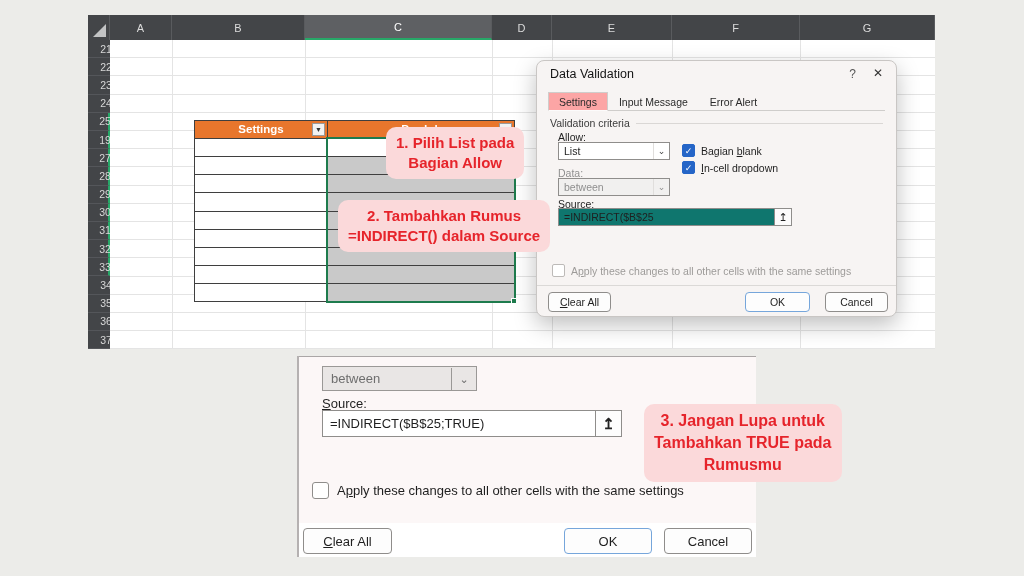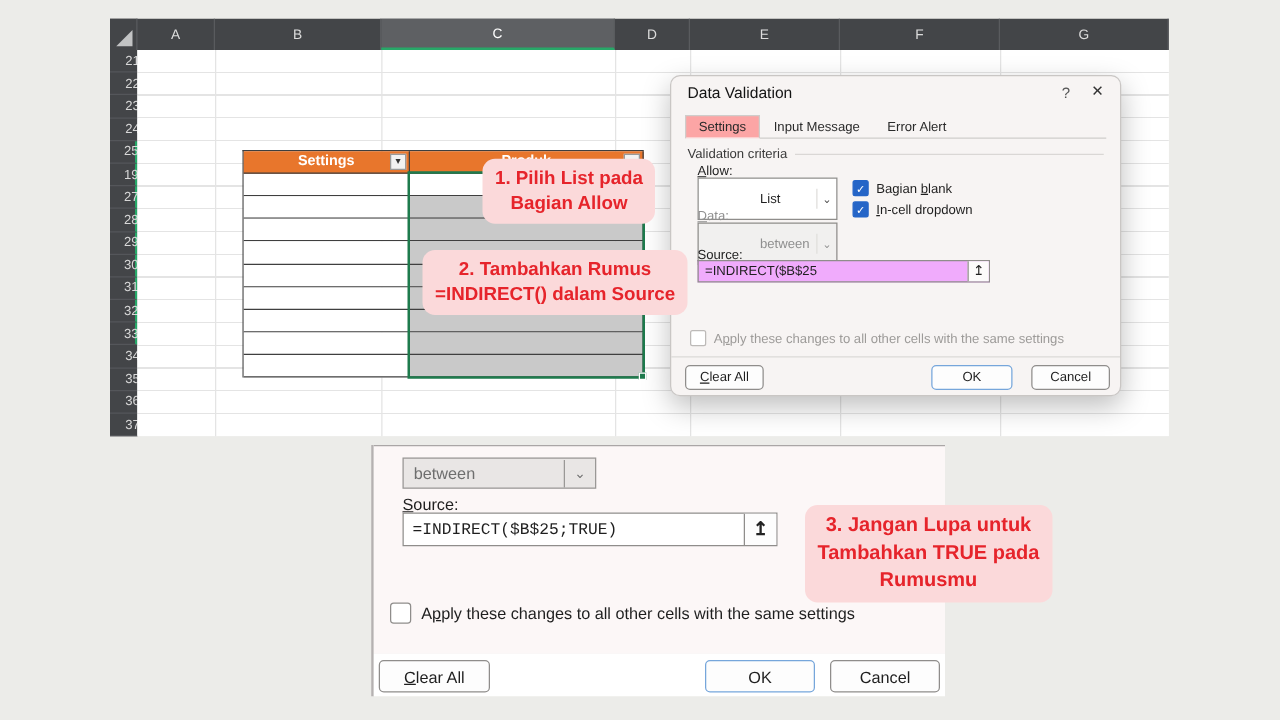--- a/index.html
+++ b/index.html
@@ -52,32 +52,32 @@
   .dlg-help { position:absolute; right:40px; top:6px; font-size:12px; color:#555; cursor:default; }
   .dlg-close { position:absolute; right:13px; top:5px; font-size:12px; color:#333; cursor:default; }
   .tabs { position:absolute; left:11px; right:11px; top:31px; display:flex; border-bottom:1px solid #cfcdcb; height:19px; }
   .tab { padding:3px 10px 2px; font-size:10.5px; color:#2a2a2a; border:1px solid transparent; margin-bottom:-1px; }
   .tab.active { background:#fca5a5; border-color:#cfcdcb; border-bottom-color:#fcfbfb; }
   .group-row { position:absolute; left:13px; right:13px; top:56px; display:flex; align-items:center; gap:6px; color:#3b3b3b; }
   .group-row::after { content:""; flex:1; border-top:1px solid #dad7d5; }
   .lbl { position:absolute; color:#1f1f1f; }
   .lbl.dis { color:#8f8f8f; }
   .u { text-decoration:underline; }
-  .combo { position:absolute; width:112px; height:34px; background:#fff; border:1px solid #8f8d8b;
-    display:flex; align-items:center;padding-left:44px; }
+  .combo { position:absolute; width:112px; height:18px; background:#fff; border:1px solid #8f8d8b;
+    display:flex; align-items:center; }
   .combo .val { flex:1; padding-left:5px; font-size:10.5px; color:#1f1f1f; }
   .combo .chev { width:16px; text-align:center; color:#444; font-size:9px; border-left:1px solid #e0dedc; line-height:16px; }
   .combo.dis { background:#f1f0ef; }
   .combo.dis .val, .combo.dis .chev { color:#8f8f8f; }
   .cbrow { position:absolute; display:flex; align-items:center; gap:6px; }
   .cb { width:13px; height:13px; border:1px solid #8f8d8b; background:#fff; border-radius:2px;
     display:flex; align-items:center; justify-content:center; font-size:9px; color:#fff; }
   .cb.checked { background:#2565c7; border-color:#2565c7; }
   .cb.dis { border-color:#bdbab8; }
-  .srcbox { position:absolute; height:18px; background:#f0abfc; border:1px solid #8f8d8b; display:flex; }
+  .srcbox { position:absolute; height:18px; background:#0f766e; border:1px solid #8f8d8b; display:flex; }
   .srcbox input { flex:1; border:none; outline:none; background:transparent; font-family:"Liberation Sans",sans-serif;
     font-size:10.5px; padding-left:5px; color:#1f1f1f; }
   .range-btn { width:17px; border-left:1px solid #8f8d8b; background:#fcfbfb; text-align:center;
     font-size:11px; line-height:16px; color:#222; }
   .dlg-sep { position:absolute; left:0; right:0; top:224px; border-top:1px solid #dbd9d7; }
   .btn { position:absolute; height:20px; background:#fdfdfd; border:1px solid #8f8d8b; border-radius:4px;
     font-size:10.5px; color:#1f1f1f; display:flex; align-items:center; justify-content:center; }
   .btn.primary { border:1px solid #76a6db; }
 
   
@@ -85,21 +85,21 @@
     border-left:2px solid #b5b1b1; font-size:13px; color:#1f1f1f; }
   .bp-face { position:absolute; left:0; top:0; right:0; height:167px; background:#fcf7f7; border-top:1px solid #aaa6a6; }
   .bp-strip { position:absolute; left:0; bottom:0; right:0; height:34px; background:#ffffff; }
   .bp-combo { position:absolute; left:23px; top:10px; width:155px; height:25px; background:#e9e6e5;
     border:1px solid #9a9896; display:flex; align-items:center; }
   .bp-combo .val { flex:1; padding-left:8px; color:#6e6e6e; font-size:13px; }
   .bp-combo .chev { width:25px; text-align:center; border-left:1px solid #9a9896; color:#6e6e6e; font-size:11px; line-height:22px; }
   .bp-src-lbl { position:absolute; left:23px; top:40px; }
   .bp-srcbox { position:absolute; left:23px; top:54px; width:300px; height:27px; background:#fff;
     border:1px solid #8f8d8b; display:flex; }
-  .bp-srcbox input { flex:1; border:none; outline:none; background:transparent; font-family:Liberation Mono, monospace;
+  .bp-srcbox input { flex:1; border:none; outline:none; background:transparent; font-family:Liberation Sans, sans-serif;
     font-size:13px; padding-left:7px; color:#1f1f1f; }
   .bp-range { width:26px; border-left:1px solid #8f8d8b; background:#fdfdfd; text-align:center; font-size:15px;
     line-height:25px; color:#222; font-weight:bold; }
   .bp-cbrow { position:absolute; left:13px; top:126px; display:flex; align-items:center; gap:8px; }
   .bp-cb { width:17px; height:17px; border:1px solid #8f8d8b; background:#fff; border-radius:3px; }
   .bp-btn { position:absolute; height:26px; background:#fdfdfd; border:1px solid #8f8d8b; border-radius:4px;
     font-size:13px; display:flex; align-items:center; justify-content:center; }
   .bp-btn.primary { border:1px solid #76a6db; }
 
   

